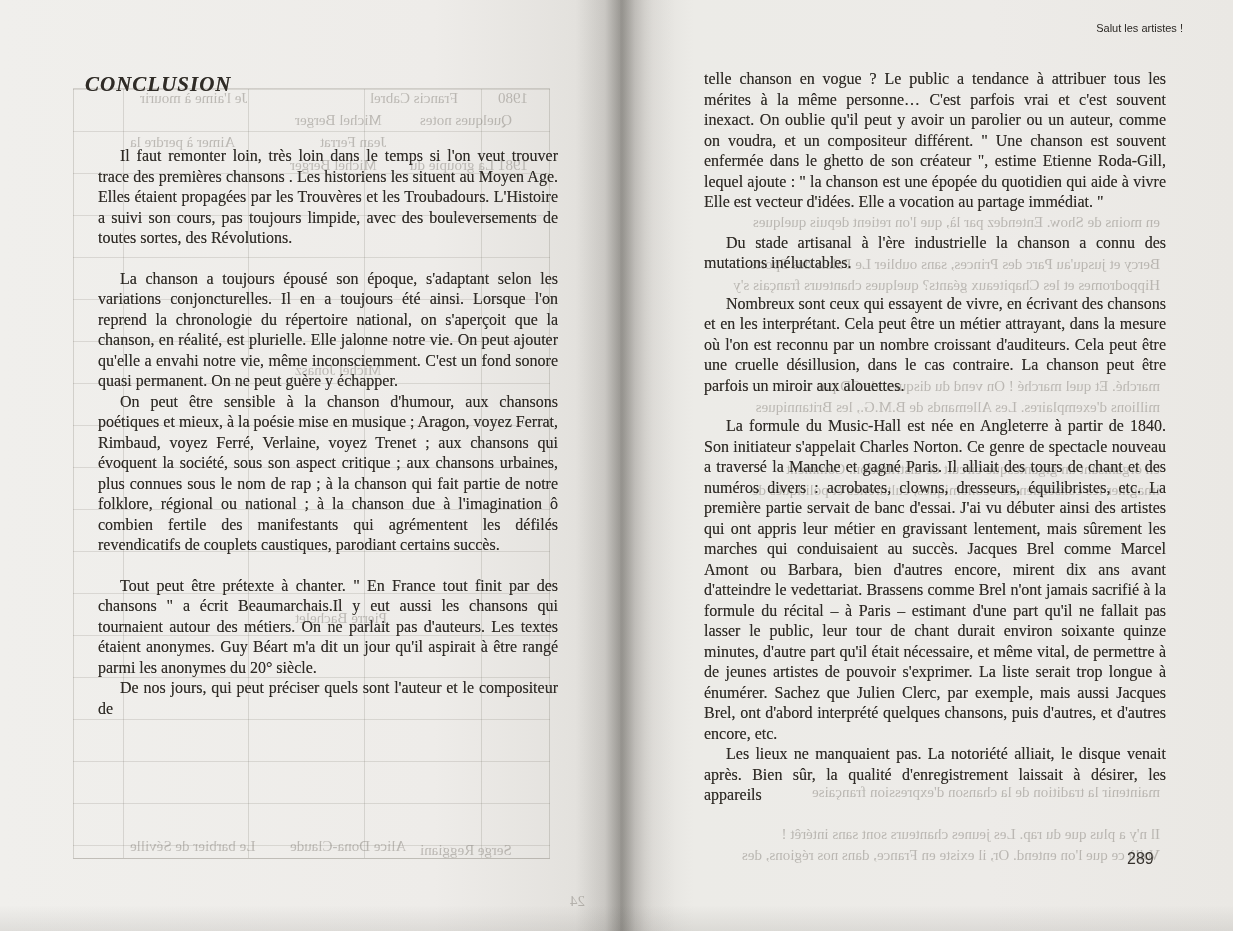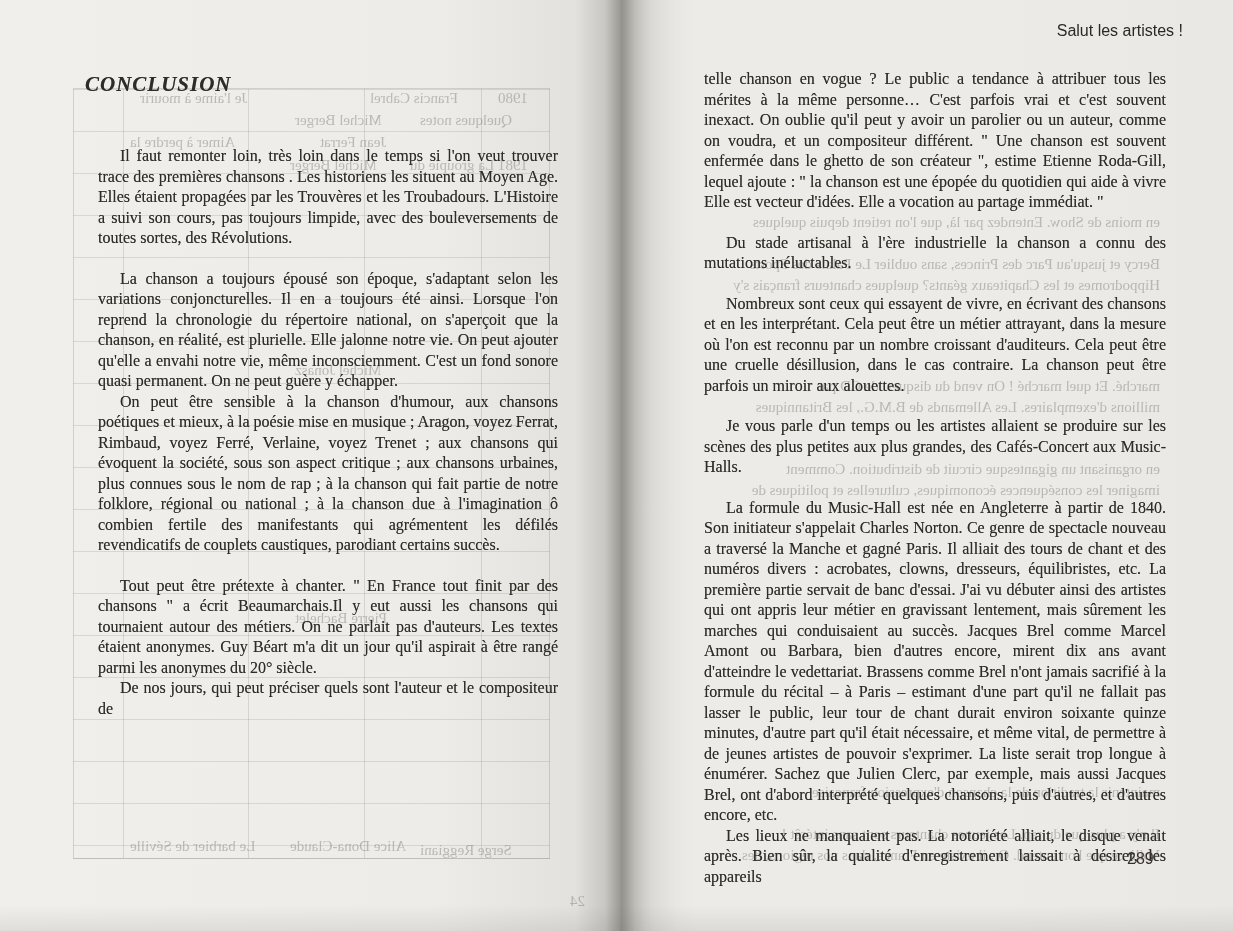--- a/index.html
+++ b/index.html
@@ -27,21 +27,21 @@
   .textblock p{margin:0; text-indent:22px; text-align:justify; hyphens:auto; -webkit-hyphens:auto;}
   .textblock p.sp{margin-top:20px;}
   .textblock p.noindent{text-indent:0;}
   .tb-left{left:98px; top:146px;}
   .tb-right{left:704px; top:69px; width:462px;}
 
   .chapter-title{position:absolute; left:85px; top:58px; width:460px; text-align:left;
     font-style:italic; font-weight:700; font-size:21px; letter-spacing:1px; z-index:3;
     text-shadow:0 0 0.5px rgba(47,43,38,0.5);}
   .running-header{position:absolute; top:22px; right:50px; z-index:3;
-    font-family:"Liberation Sans","DejaVu Sans",sans-serif; font-size:16px; color:#2b2824;}
+    font-family:"Liberation Sans","DejaVu Sans",sans-serif; font-size:11px; color:#2b2824;}
   .pagenum{position:absolute; z-index:3;
     font-family:"Liberation Sans","DejaVu Sans",sans-serif; font-size:16px; color:#36322d;}
   .pn-left{left:68px; top:940px;}
   .pn-right{left:1127px; top:850px;}
 
   
   .ghost-table{position:absolute; left:73px; top:88px; width:475px; height:769px; z-index:1;
     border:1px solid rgba(125,120,110,0.26);
     background-image:repeating-linear-gradient(180deg,
       rgba(125,120,110,0.20) 0px, rgba(125,120,110,0.20) 1px,
@@ -108,21 +108,20 @@
   <div class="ghost wide" style="left:700px;top:461px">en organisant un gigantesque circuit de distribution. Comment</div>
   <div class="ghost wide" style="left:700px;top:482px">imaginer les conséquences économiques, culturelles et politiques de</div>
   <div class="ghost wide" style="left:700px;top:784px">maintenir la tradition de la chanson d'expression française</div>
   <div class="ghost wide" style="left:700px;top:826px">Il n'y a plus que du rap. Les jeunes chanteurs sont sans intérêt !</div>
   <div class="ghost wide" style="left:700px;top:847px">Voilà ce que l'on entend. Or, il existe en France, dans nos régions, des</div>
 
   <div class="textblock tb-right">
     <p class="noindent">telle chanson en vogue ? Le public a tendance à attribuer tous les mérites à la même personne… C'est parfois vrai et c'est souvent inexact. On oublie qu'il peut y avoir un parolier ou un auteur, comme on voudra, et un compositeur différent. " Une chanson est souvent enfermée dans le ghetto de son créateur ", estime Etienne Roda-Gill, lequel ajoute : " la chanson est une épopée du quotidien qui aide à vivre Elle est vecteur d'idées. Elle a vocation au partage immédiat. "</p>
     <p class="sp">Du stade artisanal à l'ère industrielle la chanson a connu des mutations inéluctables.</p>
     <p class="sp">Nombreux sont ceux qui essayent de vivre, en écrivant des chansons et en les interprétant. Cela peut être un métier attrayant, dans la mesure où l'on est reconnu par un nombre croissant d'auditeurs. Cela peut être une cruelle désillusion, dans le cas contraire. La chanson peut être parfois un miroir aux alouettes.</p>
-    <p class="sp">Je vous parle d'un temps ou les artistes allaient se produire sur les scènes des plus petites aux plus grandes, des Cafés-Concert aux Music-Halls.</p>
     <p class="sp">La formule du Music-Hall est née en Angleterre à partir de 1840. Son initiateur s'appelait Charles Norton. Ce genre de spectacle nouveau a traversé la Manche et gagné Paris. Il alliait des tours de chant et des numéros divers : acrobates, clowns, dresseurs, équilibristes, etc. La première partie servait de banc d'essai. J'ai vu débuter ainsi des artistes qui ont appris leur métier en gravissant lentement, mais sûrement les marches qui conduisaient au succès. Jacques Brel comme Marcel Amont ou Barbara, bien d'autres encore, mirent dix ans avant d'atteindre le vedettariat. Brassens comme Brel n'ont jamais sacrifié à la formule du récital – à Paris – estimant d'une part qu'il ne fallait pas lasser le public, leur tour de chant durait environ soixante quinze minutes, d'autre part qu'il était nécessaire, et même vital, de permettre à de jeunes artistes de pouvoir s'exprimer. La liste serait trop longue à énumérer. Sachez que Julien Clerc, par exemple, mais aussi Jacques Brel, ont d'abord interprété quelques chansons, puis d'autres, et d'autres encore, etc.</p>
     <p>Les lieux ne manquaient pas. La notoriété alliait, le disque venait après. Bien sûr, la qualité d'enregistrement laissait à désirer, les appareils</p>
   </div>
 
   <div class="pagenum pn-right">289</div>
 
   <div class="gutter"></div>
   <div class="bottom-shade"></div>
 </div>
 

